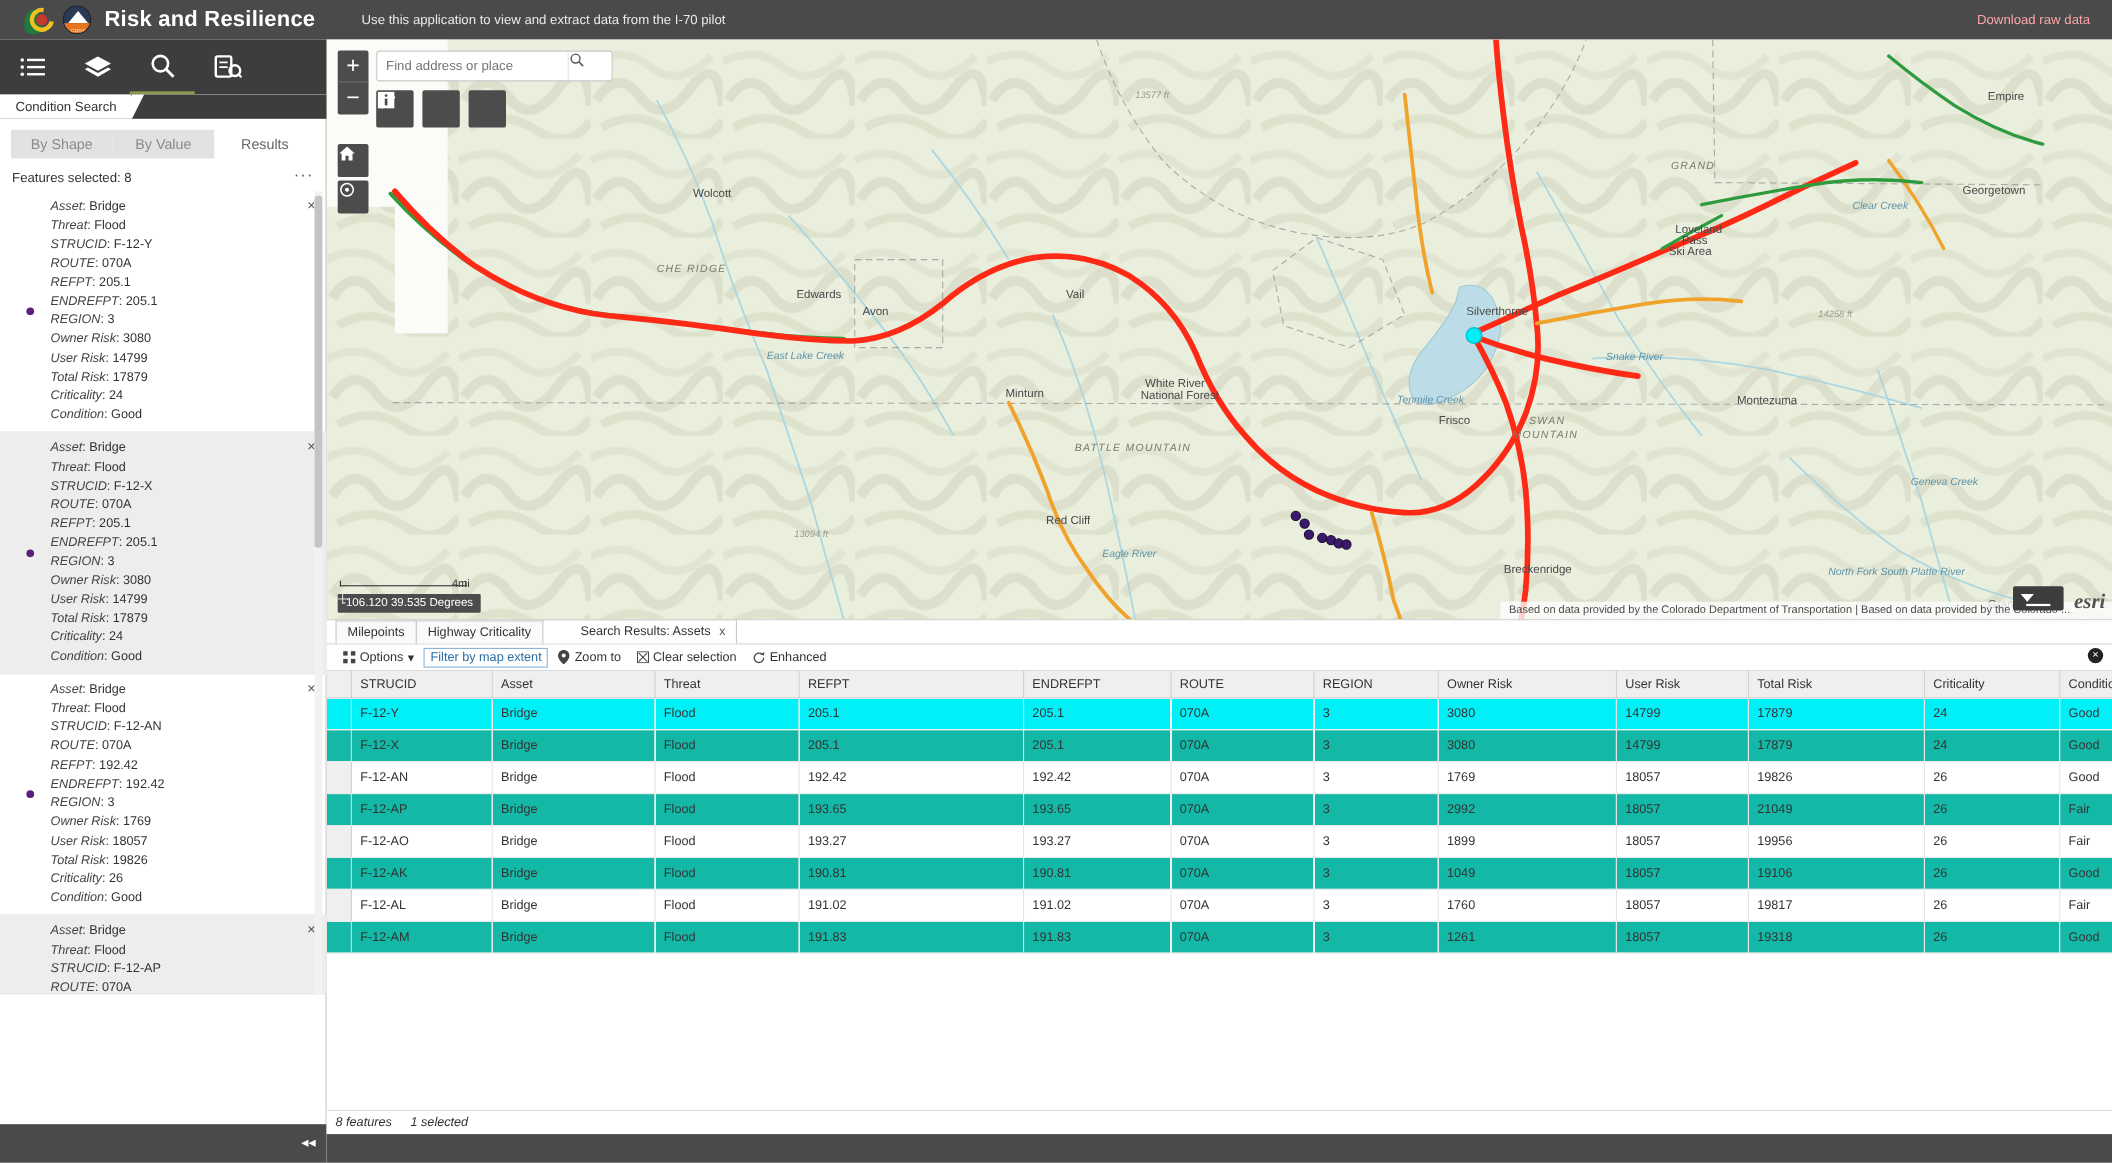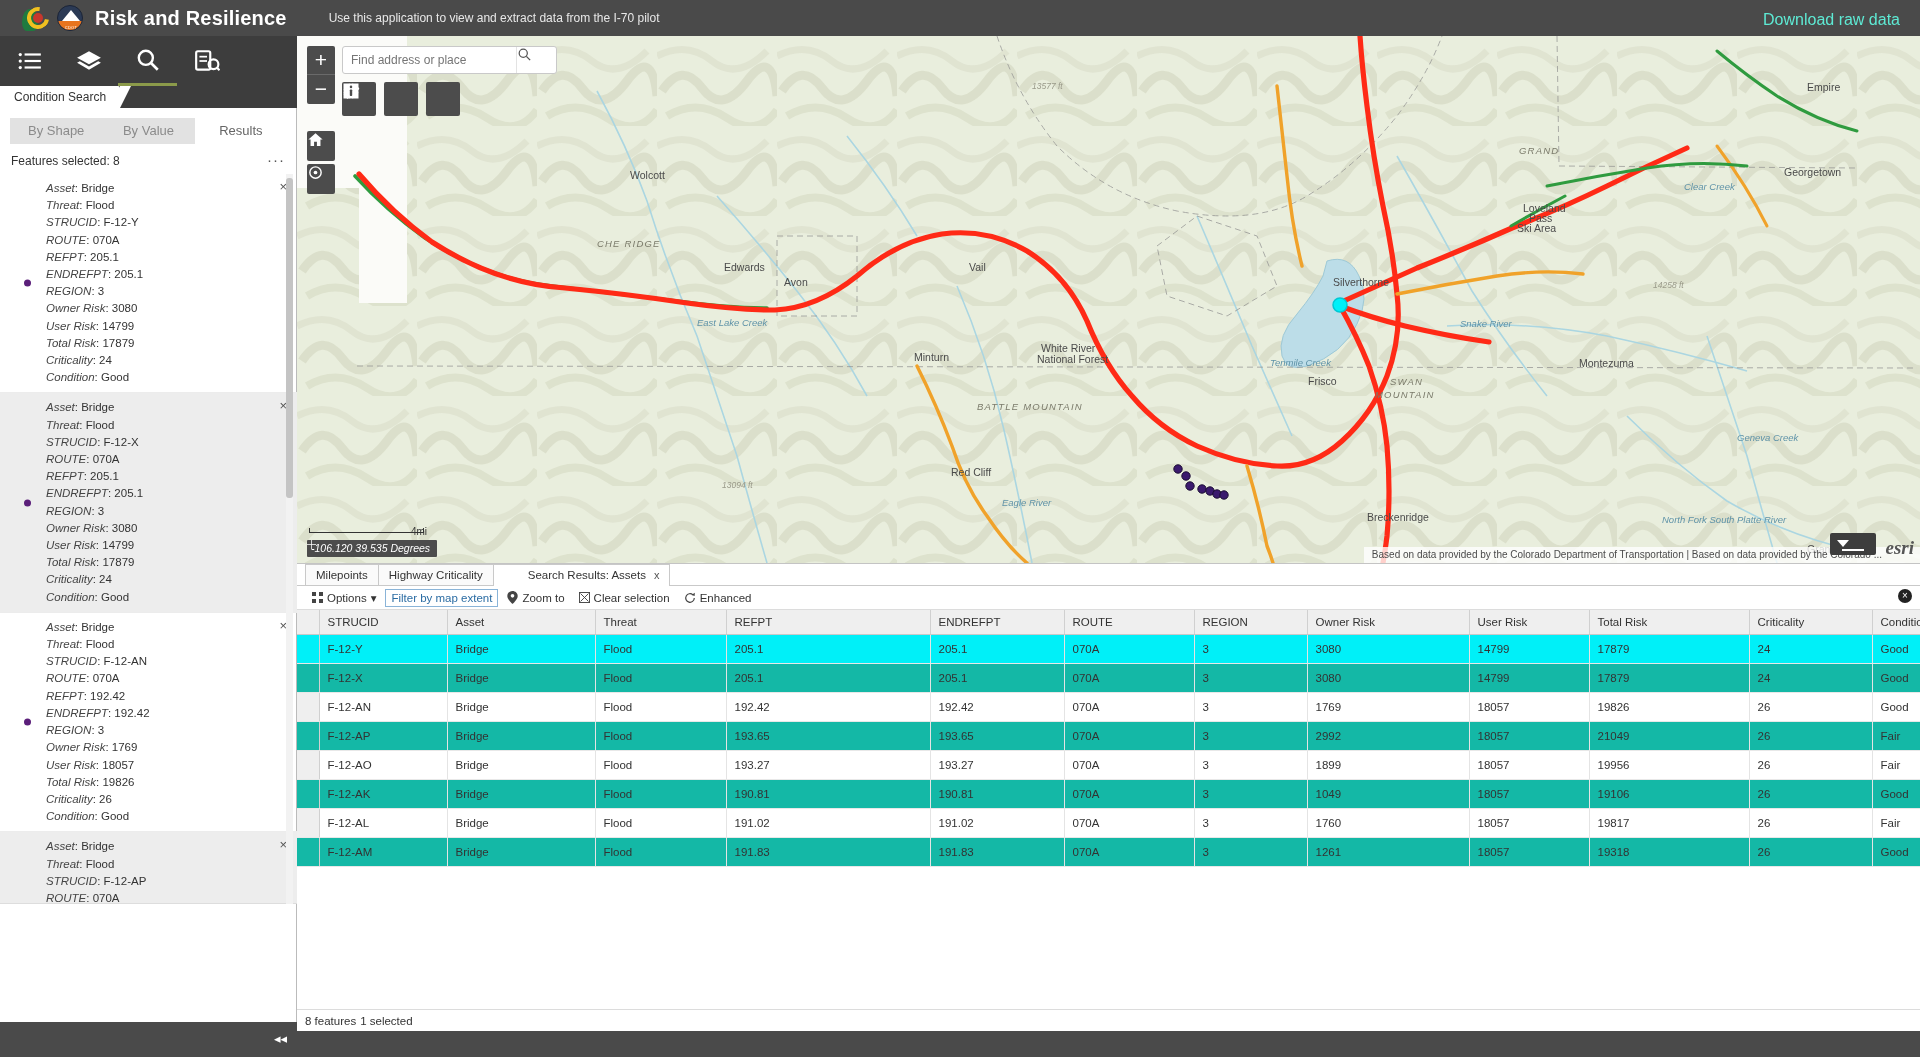--- a/index.html
+++ b/index.html
@@ -47,21 +47,21 @@
     content:"CDOT"; position:absolute; left:0; right:0; bottom:0px;
     font-size:4px; color:#fff; text-align:center; letter-spacing:.3px;
   }
   .app-title{
     font-size:20px; font-weight:bold; margin-left:12px; letter-spacing:.2px;
   }
   .app-subtitle{
     font-size:12px; margin-left:42px; color:#e8e8e8;
   }
   .download-link{
-    position:absolute; right:20px; top:11px; font-size:16px; color:#5eead4;
+    position:absolute; right:20px; top:11px; font-size:12px; color:#fca5a5;
     text-decoration:none; cursor:pointer;
   }
   
   .widgetbar{
     position:absolute; left:0; top:36px; width:297px; height:50px;
     background:#3d3d3d; display:flex; align-items:center;
   }
   .wbtn{
     width:59px; height:50px; display:flex; align-items:center; justify-content:center;
     cursor:pointer; color:#fff;
@@ -177,21 +177,21 @@
     display:flex; align-items:center; justify-content:center; cursor:pointer;
   }
   .scalebar{
     position:absolute; left:12px; bottom:30px; z-index:20; font-size:10px; color:#333;
   }
   .scalebar .bar{ width:115px; height:5px; border:1px solid #333; border-top:0;}
   .scalebar .lab{ position:absolute; right:-3px; top:-2px; font-size:10px;}
   .coordbox{
     position:absolute; left:10px; bottom:6px; height:17px; background:#4c4c4c; color:#fff;
     font-size:10.5px; line-height:17px; padding:0 7px 0 4px; z-index:20; border-radius:1px;
-    display:flex; align-items:center; gap:4px;font-style:italic;
+    display:flex; align-items:center; gap:4px;
   }
   .attribution{
     position:absolute; right:0; bottom:0; height:16px; background:rgba(255,255,255,.78);
     font-size:10px; color:#4a4a4a; line-height:16px; padding:0 38px 0 8px; z-index:18;
     white-space:nowrap;
   }
   .attr-toggle{
     position:absolute; right:44px; bottom:8px; width:46px; height:22px;
     background:#3d3d3d; border-radius:2px; z-index:22; cursor:pointer;
   }
@@ -207,21 +207,21 @@
     position:absolute; right:6px; bottom:4px; z-index:22;
     font-size:19px; font-weight:bold; color:#555; font-style:italic;
     font-family:"Liberation Serif", serif;
   }
   
   .tablepanel{
     position:absolute; left:297px; top:563px; width:1623px; height:494px;
     background:#fff; border-top:1px solid #c4c4c4;
   }
   .tp-tabs{
-    position:absolute; left:0; top:0; height:22px; display:flex; align-items:center;
+    position:absolute; left:0; top:0; height:22px; display:flex; align-items:flex-end;
     padding-left:8px; gap:0px; width:100%; background:#fff;
     border-bottom:1px solid #c9c9c9;
   }
   .tp-tab{
     height:21px; line-height:21px; padding:0 10px; font-size:11.5px; color:#333;
     border:1px solid #c9c9c9; border-bottom:0; background:#fafafa; cursor:pointer;
     margin-right:-1px;
   }
   .tp-tab.active{ background:#fff; position:relative; z-index:3; height:22px;padding-left:34px;}
   .tp-tab .x{ margin-left:8px; color:#555; font-size:11px; }
@@ -260,21 +260,21 @@
   }
   table.grid tr.odd td{ background:#14b8a6; }
   table.grid tr.sel td{ background:#00f0f8; }
   table.grid th.rowhdr, table.grid td.rowhdr{
     width:22px; padding:0; background:#efefef; border-right:1px solid #d0d0d0;
   }
   table.grid tr.sel td.rowhdr{ background:#00f0f8; }
   .statusbar{
     position:absolute; left:0; bottom:26px; width:100%; height:22px;
     border-top:1px solid #dcdcdc; font-size:11.5px; color:#333;
-    display:flex; align-items:center; padding-left:8px; gap:4px; background:#fff;
+    display:flex; align-items:center; padding-left:8px; gap:17px; background:#fff;font-style:italic;
   }
   .bottomdark{
     position:absolute; left:0; bottom:0; width:100%; height:26px; background:#4a4a4a;
   }
 </style>
 </head>
 <body>
 
 <div class="header">
   <div class="logo-wrap">

